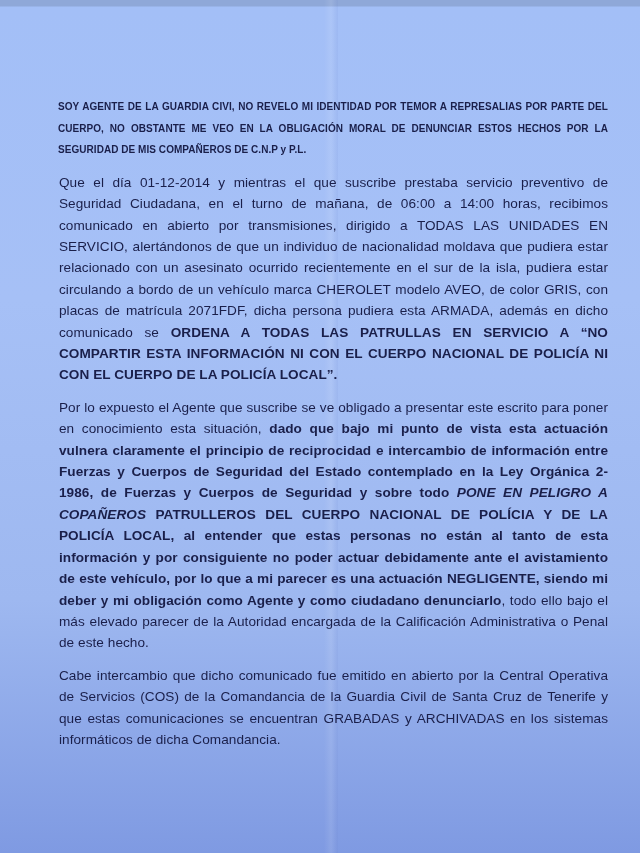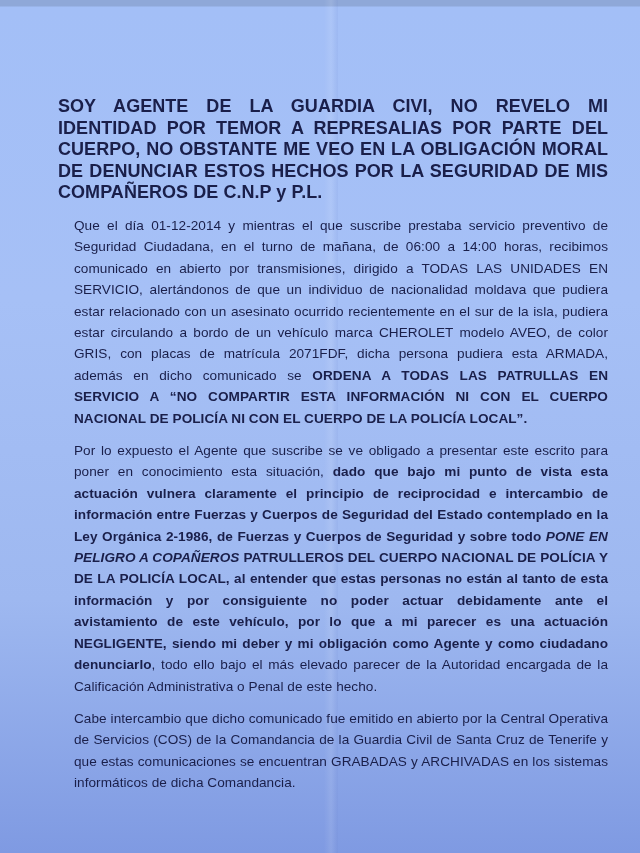--- a/index.html
+++ b/index.html
@@ -15,23 +15,23 @@
     }
     .page {
       position: absolute; left: 58px; top: 96px; width: 550px;
       color: #1a1f4a;
       font-size: 13.6px;
       line-height: 21.4px;
       letter-spacing: 0.05px;
     }
     .header {
       font-weight: bold; text-align: justify; margin: 0 0 11px 0;
-      font-size: 18px; line-height: 21.6px;
+      font-size: 10px; line-height: 21.6px;
     }
-    p { margin: 0 0 11px 16px; text-align: justify; }
+    p { margin: 0 0 11px 1px; text-align: justify; }
     b { font-weight: bold; }
     .bi { font-weight: bold; font-style: italic; }
   </style>
 </head>
 <body>
 
 <div class="fold"></div>
 
 <div class="page">
   <div class="header">SOY AGENTE DE LA GUARDIA CIVI, NO REVELO MI IDENTIDAD POR TEMOR A REPRESALIAS POR PARTE DEL CUERPO, NO OBSTANTE ME VEO EN LA OBLIGACIÓN MORAL DE DENUNCIAR ESTOS HECHOS POR LA SEGURIDAD DE MIS COMPAÑEROS DE C.N.P y P.L.</div>

